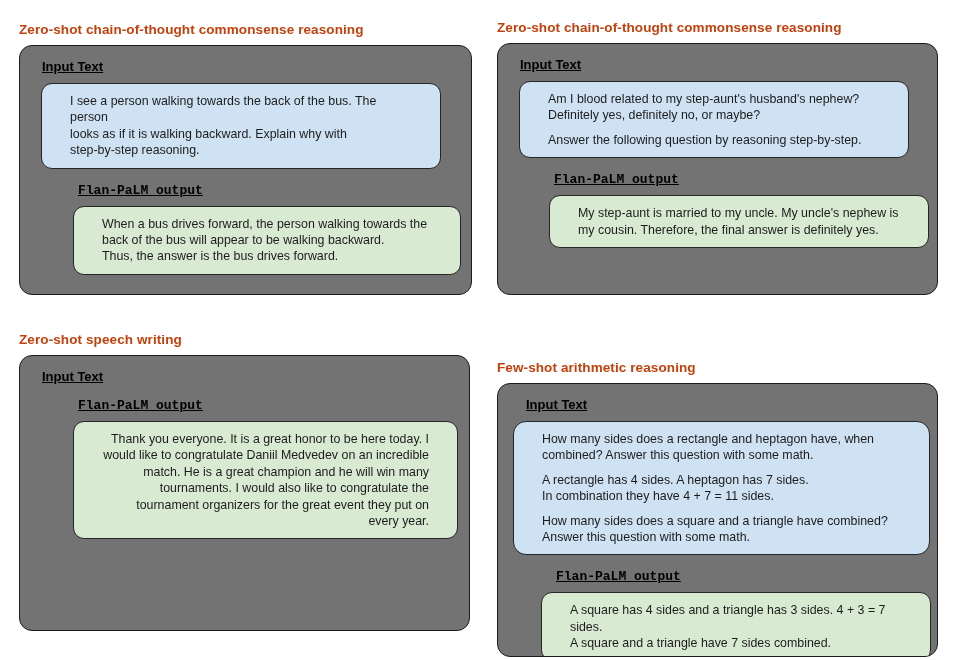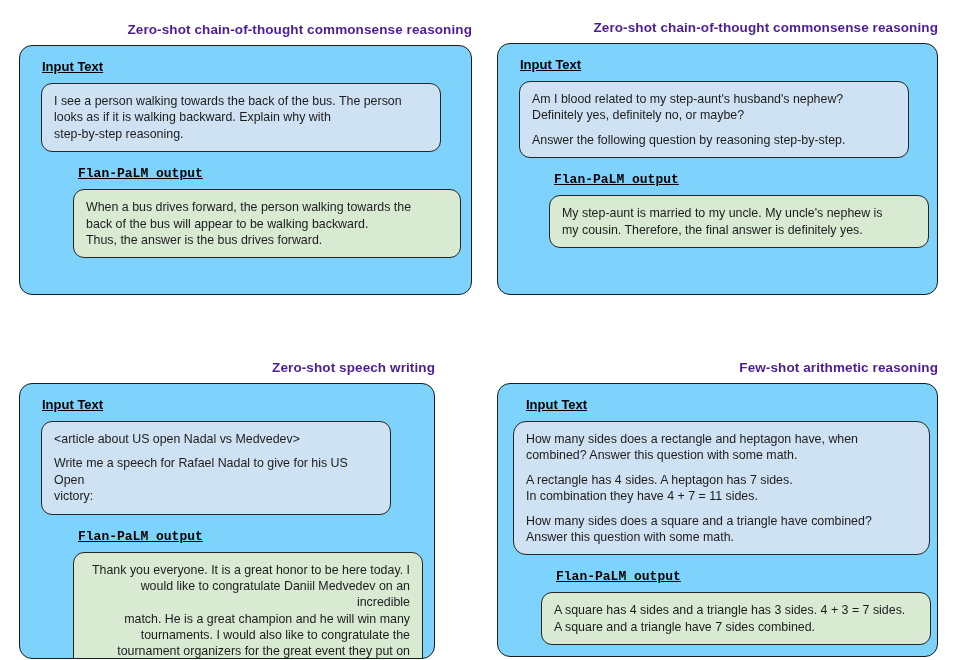--- a/index.html
+++ b/index.html
@@ -13,65 +13,65 @@
     position: relative;
     width: 955px;
     height: 660px;
     background: #ffffff;
     overflow: hidden;
     color: #1f1f1f;
   }
   .panel-group { position: absolute; }
   .panel-title {
     margin: 0 0 8px 0;
-    text-align: right;
+    text-align: left;
     font-size: 13.5px;
     font-weight: bold;
-    color: #4c1d95;
+    color: #c2410c;
     letter-spacing: 0.1px;
   }
   .panel {
     box-sizing: border-box;
-    background: #7dd3fc;
+    background: #737373;
     border: 1.5px solid #1b1b1b;
     border-radius: 13px;
     overflow: hidden;
   }
   .io-label {
     font-size: 13px;
     font-weight: bold;
     text-decoration: underline;
     color: #000000;
     width: max-content;
   }
   .input-label  { margin: 13px 0 0 22px; }
   .output-label { margin: 14px 0 0 58px; font-family: Liberation Mono, monospace; }
   .bubble {
     box-sizing: border-box;
     border: 1.4px solid #262626;
     border-radius: 11px;
-    padding: 9px 12px;
+    padding: 9px 28px;
     font-size: 12.4px;
     line-height: 1.32;
     color: #1c1c1c;
   }
   .input-bubble  { background: #cfe2f3; margin: 9px 30px 0 21px; }
   .output-bubble { background: #d9ead3; margin: 8px 10px 0 53px; }
   .para { white-space: pre-wrap; overflow-wrap: break-word; }
   .para + .para { margin-top: 8px; }
 
   
   #group-0 { left: 19px;  top: 22px;  width: 453px; }
   #group-0 .panel { height: 250px; }
   #group-1 { left: 497px; top: 20px;  width: 441px; }
   #group-1 .panel { height: 252px; }
   #group-1 .input-bubble  { margin: 9px 28px 0 21px; }
   #group-1 .output-label  { margin-left: 56px; }
   #group-1 .output-bubble { margin: 8px 8px 0 51px; }
-  #group-2 { left: 19px;  top: 332px; width: 416px; margin-top: 28px; }
+  #group-2 { left: 19px;  top: 332px; width: 451px; }
   #group-2 .panel { height: 276px; }
   #group-2 .input-bubble  { margin: 9px 43px 0 21px; }
   #group-2 .output-bubble { margin: 8px 11px 0 53px; text-align: right; }
   #group-3 { left: 497px; top: 332px; width: 441px; margin-top: 28px; }
   #group-3 .panel { height: 274px; }
   #group-3 .input-label   { margin-left: 28px; }
   #group-3 .input-bubble  { margin: 9px 7px 0 15px; border-radius: 13px; }
   #group-3 .output-bubble { margin: 8px 6px 0 43px; }
 </style>
 </head>
@@ -111,25 +111,20 @@
           <div class="para">My step-aunt is married to my uncle. My uncle's nephew is
 my cousin. Therefore, the final answer is definitely yes.</div>
         </div>
     </div>
   </section>
 
   <section class="panel-group" id="group-2">
     <h3 class="panel-title">Zero-shot speech writing</h3>
     <div class="panel">
       <div class="io-label input-label">Input Text</div>
-      <div class="bubble input-bubble">
-          <div class="para">&lt;article about US open Nadal vs Medvedev&gt;</div>
-          <div class="para">Write me a speech for Rafael Nadal to give for his US Open
-victory:</div>
-        </div>
       <div class="io-label output-label">Flan-PaLM output</div>
       <div class="bubble output-bubble">
           <div class="para">Thank you everyone. It is a great honor to be here today. I
 would like to congratulate Daniil Medvedev on an incredible
 match. He is a great champion and he will win many
 tournaments. I would also like to congratulate the
 tournament organizers for the great event they put on
 every year.</div>
         </div>
     </div>

